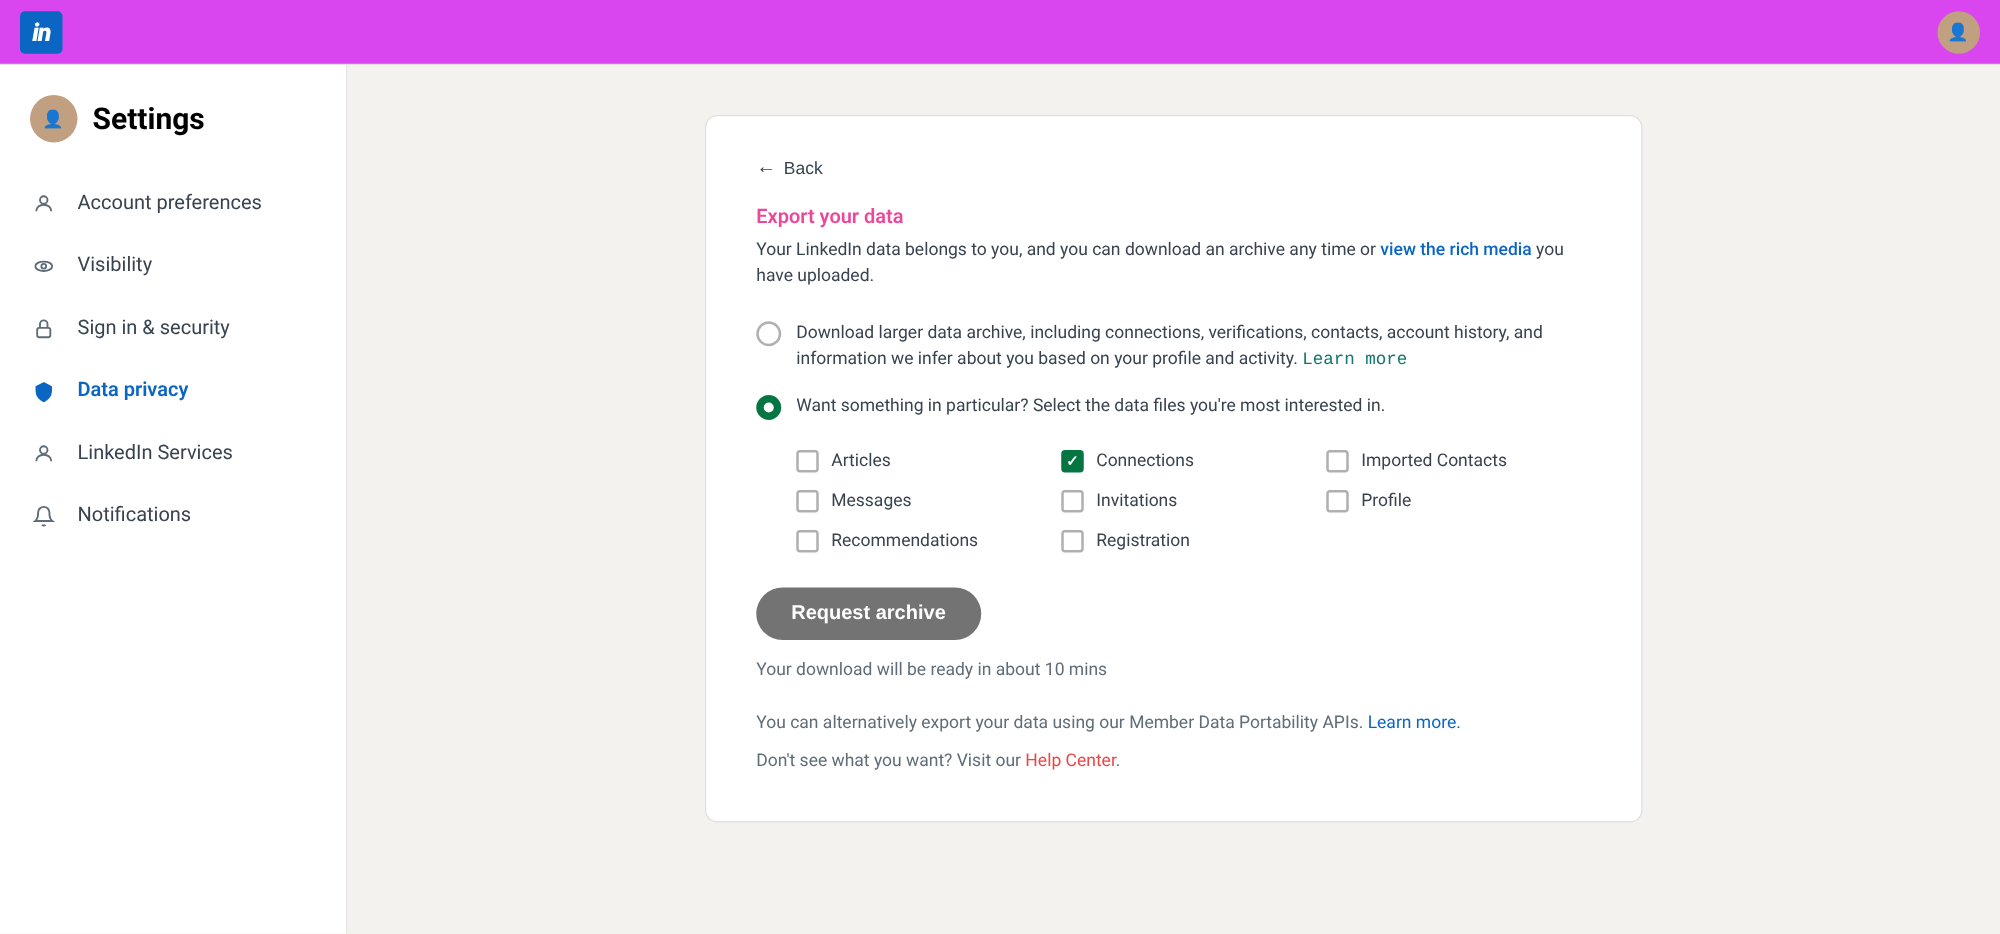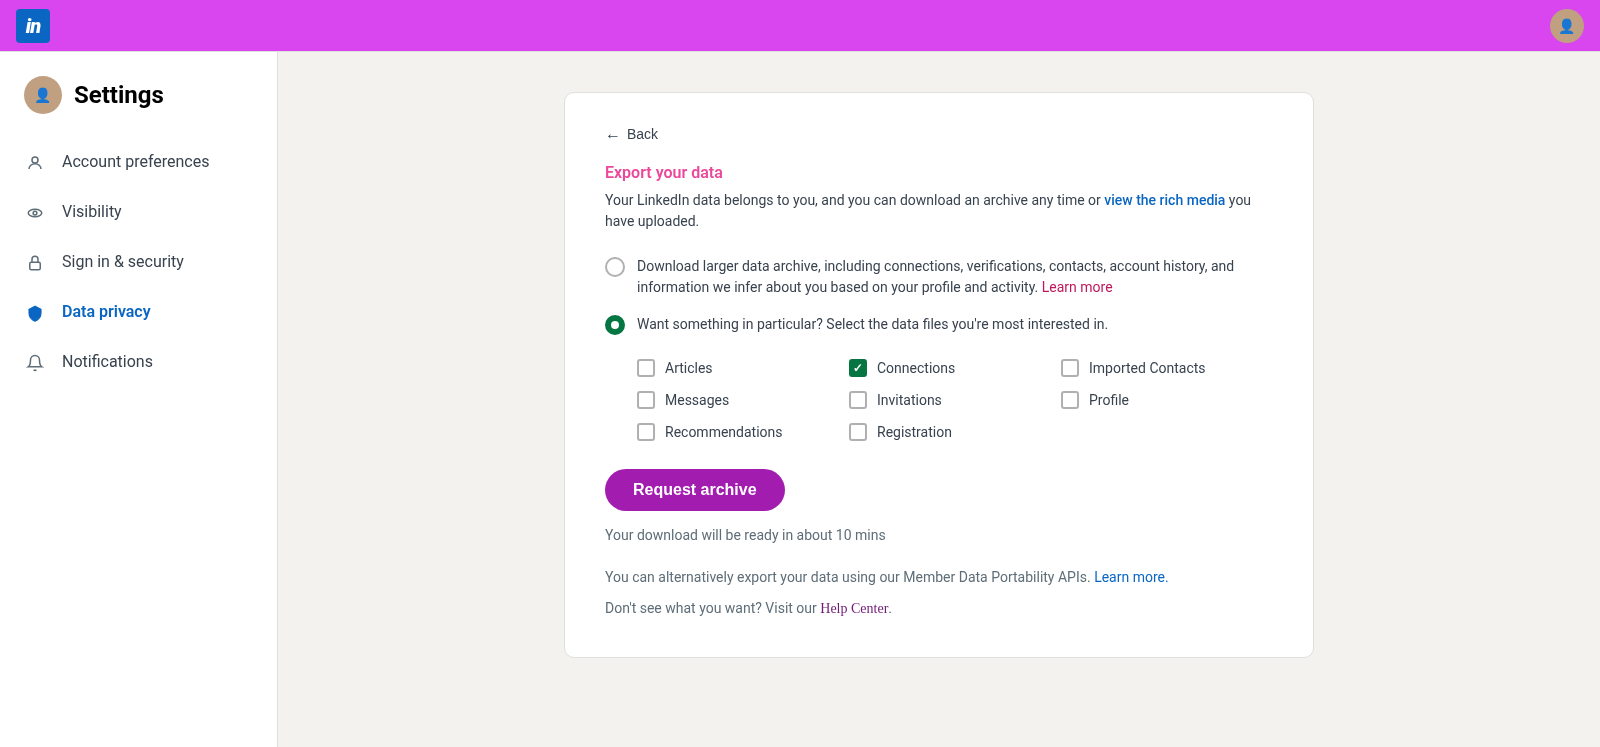--- a/index.html
+++ b/index.html
@@ -202,22 +202,23 @@
       height: 8px;
       border-radius: 50%;
       background: #fff;
     }
     .radio-label {
       font-size: 14px;
       color: #38434f;
       line-height: 1.5;
     }
     .radio-label a {
-      color: #be185d;
+      color: #0f766e;
       text-decoration: none;
+      font-family: Liberation Mono, monospace;
     }
 
     
     .checkboxes-grid {
       display: grid;
       grid-template-columns: 1fr 1fr 1fr;
       gap: 14px 0;
       margin-bottom: 28px;
       margin-left: 32px;
     }
@@ -246,21 +247,21 @@
     }
     .checkbox-box.checked::after {
       content: '✓';
       color: #fff;
       font-size: 12px;
       font-weight: 700;
     }
 
     
     .request-btn {
-      background: #a21caf;
+      background: #737373;
       color: #fff;
       border: none;
       border-radius: 24px;
       padding: 12px 28px;
       font-size: 16px;
       font-weight: 700;
       cursor: pointer;
       margin-bottom: 16px;
       display: inline-block;
     }
@@ -281,23 +282,22 @@
     .alt-export a {
       color: #0a66c2;
       text-decoration: none;
     }
 
     .help-text {
       font-size: 14px;
       color: #5e6d77;
     }
     .help-text a {
-      color: #701a75;
+      color: #ef4444;
       text-decoration: none;
-      font-family: Liberation Serif, serif;
     }
   </style>
 </head>
 <body>
 
 <header class="header">
   <div class="linkedin-logo">
     <span>in</span>
   </div>
   <div class="avatar">👤</div>
@@ -343,20 +343,29 @@
           <span class="nav-icon">
             <svg width="18" height="18" viewBox="0 0 24 24" fill="#0a66c2" stroke="#0a66c2" stroke-width="1.5">
                 <path d="M12 3L4 7v5c0 5 4 9.3 8 11 4-1.7 8-6 8-11V7z"></path>
               </svg>
           </span>
           <span>Data privacy</span>
         </li>
         <li class="">
           <span class="nav-icon">
             <svg width="18" height="18" viewBox="0 0 24 24" fill="none" stroke="currentColor" stroke-width="2">
+                <circle cx="12" cy="8" r="4"></circle>
+                <path d="M4 20c0-4 3.6-7 8-7s8 3 8 7"></path>
+              </svg>
+          </span>
+          <span>LinkedIn Services</span>
+        </li>
+        <li class="">
+          <span class="nav-icon">
+            <svg width="18" height="18" viewBox="0 0 24 24" fill="none" stroke="currentColor" stroke-width="2">
                 <path d="M18 8A6 6 0 0 0 6 8c0 7-3 9-3 9h18s-3-2-3-9"></path>
                 <path d="M13.73 21a2 2 0 0 1-3.46 0"></path>
               </svg>
           </span>
           <span>Notifications</span>
         </li>
       </ul>
     </nav>
   </aside>
 

